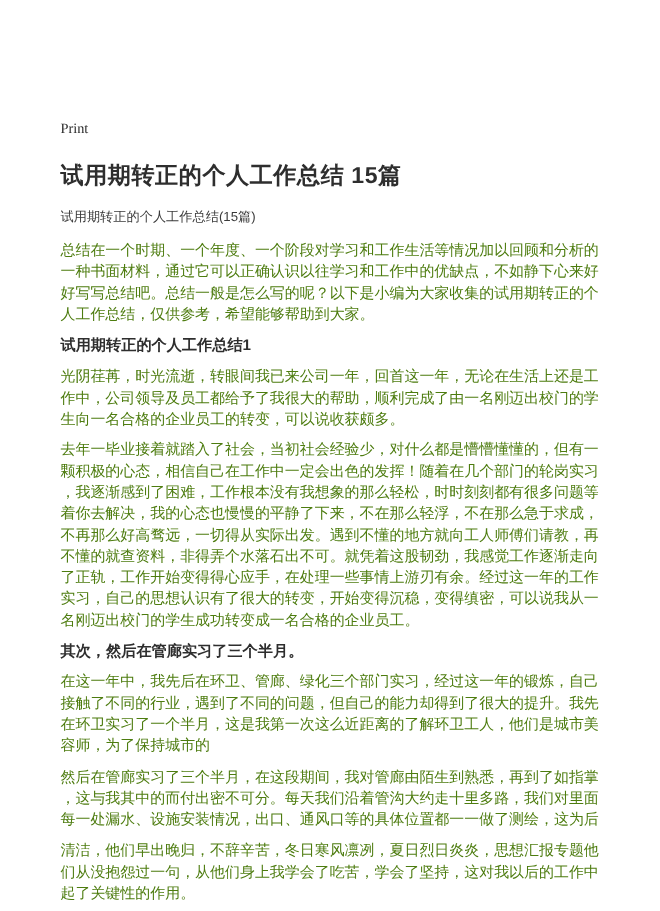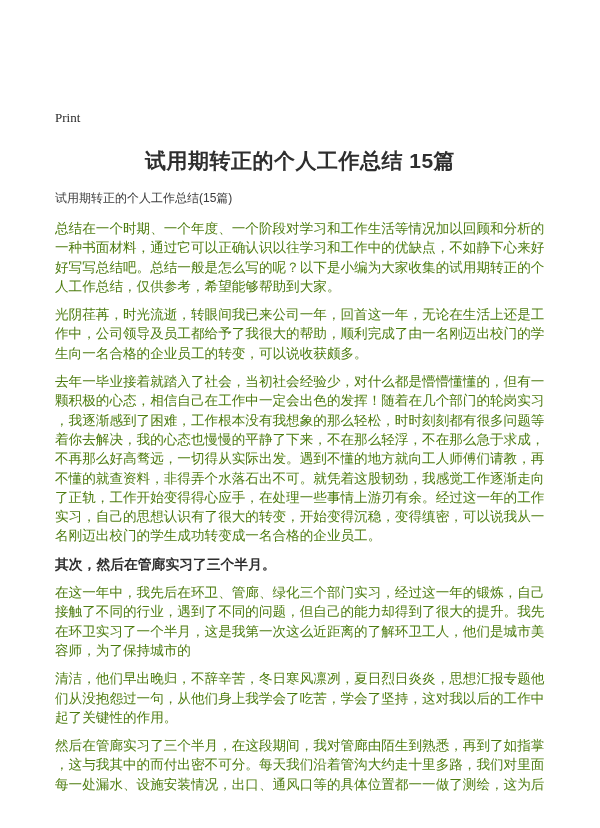--- a/index.html
+++ b/index.html
@@ -21,21 +21,20 @@
   }
   .print-label {
     display: inline-block;
     font-family: "Liberation Serif", serif;
     font-size: 13px;
     color: #2b2b2b;
     margin: 0 0 2px 0;
     cursor: pointer;
   }
   .doc-title {
-    text-align: center;
     font-size: 21px;
     font-weight: bold;
     color: #2e2e2e;
     margin: 20px 0 15px 0;
     line-height: 26px;
     letter-spacing: 0.5px;
   }
   .doc-subtitle {
     font-size: 12px;
     color: #3a3a3a;
@@ -64,27 +63,28 @@
 <div class="page">
 
   <div class="print-label">Print</div>
 
   <h1 class="doc-title">试用期转正的个人工作总结 15篇</h1>
 
   <div class="doc-subtitle">试用期转正的个人工作总结(15篇)</div>
 
   <p class="body-para">总结在一个时期、一个年度、一个阶段对学习和工作生活等情况加以回顾和分析的一种书面材料，通过它可以正确认识以往学习和工作中的优缺点，不如静下心来好好写写总结吧。总结一般是怎么写的呢？以下是小编为大家收集的试用期转正的个人工作总结，仅供参考，希望能够帮助到大家。</p>
 
+  <h2 class="section-heading">试用期转正的个人工作总结1</h2>
 
   <p class="body-para">光阴荏苒，时光流逝，转眼间我已来公司一年，回首这一年，无论在生活上还是工作中，公司领导及员工都给予了我很大的帮助，顺利完成了由一名刚迈出校门的学生向一名合格的企业员工的转变，可以说收获颇多。</p>
 
 
   <p class="body-para">去年一毕业接着就踏入了社会，当初社会经验少，对什么都是懵懵懂懂的，但有一颗积极的心态，相信自己在工作中一定会出色的发挥！随着在几个部门的轮岗实习，我逐渐感到了困难，工作根本没有我想象的那么轻松，时时刻刻都有很多问题等着你去解决，我的心态也慢慢的平静了下来，不在那么轻浮，不在那么急于求成，不再那么好高骛远，一切得从实际出发。遇到不懂的地方就向工人师傅们请教，再不懂的就查资料，非得弄个水落石出不可。就凭着这股韧劲，我感觉工作逐渐走向了正轨，工作开始变得得心应手，在处理一些事情上游刃有余。经过这一年的工作实习，自己的思想认识有了很大的转变，开始变得沉稳，变得缜密，可以说我从一名刚迈出校门的学生成功转变成一名合格的企业员工。</p>
 
   <h2 class="section-heading">其次，然后在管廊实习了三个半月。</h2>
 
   <p class="body-para">在这一年中，我先后在环卫、管廊、绿化三个部门实习，经过这一年的锻炼，自己接触了不同的行业，遇到了不同的问题，但自己的能力却得到了很大的提升。我先在环卫实习了一个半月，这是我第一次这么近距离的了解环卫工人，他们是城市美容师，为了保持城市的</p>
 
+  <p class="body-para">然后在管廊实习了三个半月，在这段期间，我对管廊由陌生到熟悉，再到了如指掌，这与我其中的而付出密不可分。每天我们沿着管沟大约走十里多路，我们对里面每一处漏水、设施安装情况，出口、通风口等的具体位置都一一做了测绘，这为后</p>
+
   <p class="body-para">清洁，他们早出晚归，不辞辛苦，冬日寒风凛冽，夏日烈日炎炎，思想汇报专题他们从没抱怨过一句，从他们身上我学会了吃苦，学会了坚持，这对我以后的工作中起了关键性的作用。</p>
-
-  <p class="body-para">然后在管廊实习了三个半月，在这段期间，我对管廊由陌生到熟悉，再到了如指掌，这与我其中的而付出密不可分。每天我们沿着管沟大约走十里多路，我们对里面每一处漏水、设施安装情况，出口、通风口等的具体位置都一一做了测绘，这为后</p>
 
 </div>
 
 </body></html>

